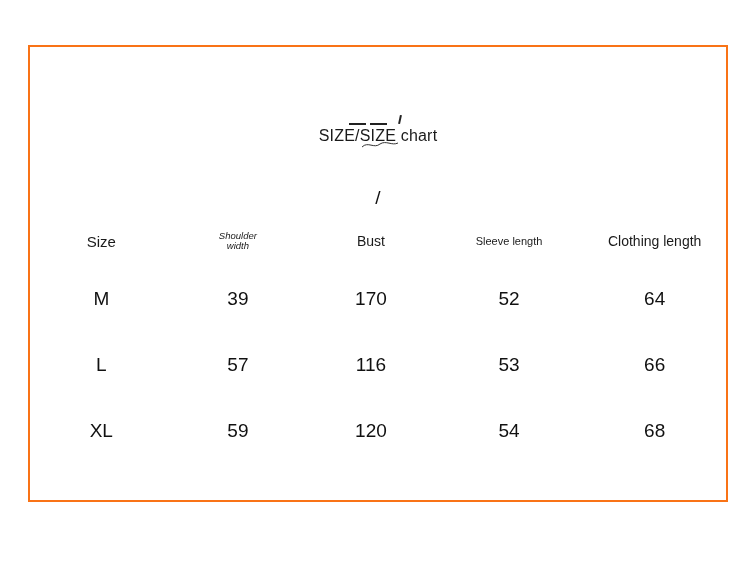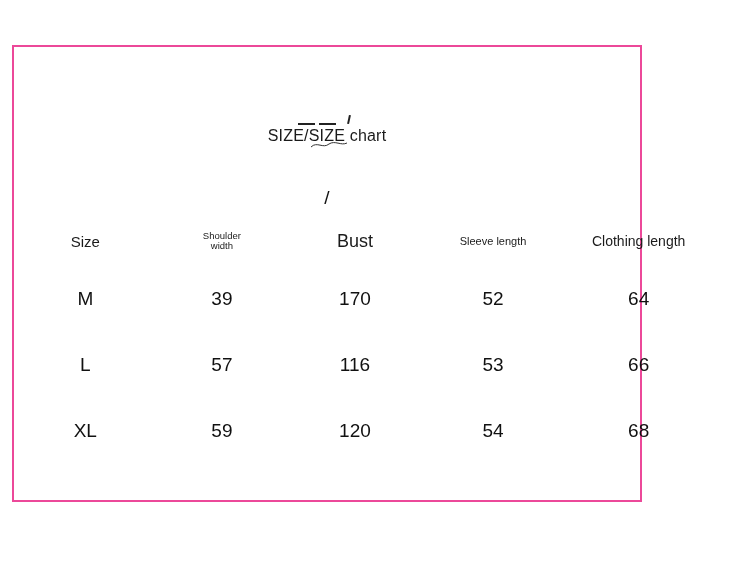--- a/index.html
+++ b/index.html
@@ -17,25 +17,25 @@
   .page {
     position: absolute;
     left: 0;
     top: 0;
     width: 750px;
     height: 585px;
     background: #ffffff;
   }
   .card {
     position: absolute;
-    left: 12px;
+    left: 28px;
     top: 45px;
-    width: 630px;
+    width: 700px;
     height: 457px;
-    border: 2px solid #ec4899;
+    border: 2px solid #f97316;
     background: #ffffff;
     box-sizing: border-box;
   }
   .title {
     position: absolute;
     left: 0;
     top: 80px;
     width: 100%;
     text-align: center;
     font-size: 16px;
@@ -115,22 +115,22 @@
     border: none;
     font-weight: normal;
   }
   table.size-table th {
     color: #1a1a1a;
     padding: 0 0 6px 0;
     vertical-align: middle;
     height: 38px;
   }
   th.h-size   { font-size: 15px; width: 142px; margin-left: 13px; }
-  th.h-shoulder { font-size: 9.5px; width: 130px; line-height: 1.05; }
-  th.h-bust   { font-size: 18px; width: 135px; color: #4a4a4a; }
+  th.h-shoulder { font-size: 9.5px; width: 130px; line-height: 1.05; font-style: italic; }
+  th.h-bust   { font-size: 14px; width: 135px; color: #4a4a4a; }
   th.h-sleeve { font-size: 11px; width: 140px; }
   th.h-length { font-size: 14px; width: 150px; }
   table.size-table td {
     font-size: 19px;
     color: #111;
     height: 64px;
     vertical-align: middle;
   }
   td.c-size { font-size: 18px; }
   td.c-bust { font-size: 20px; }

